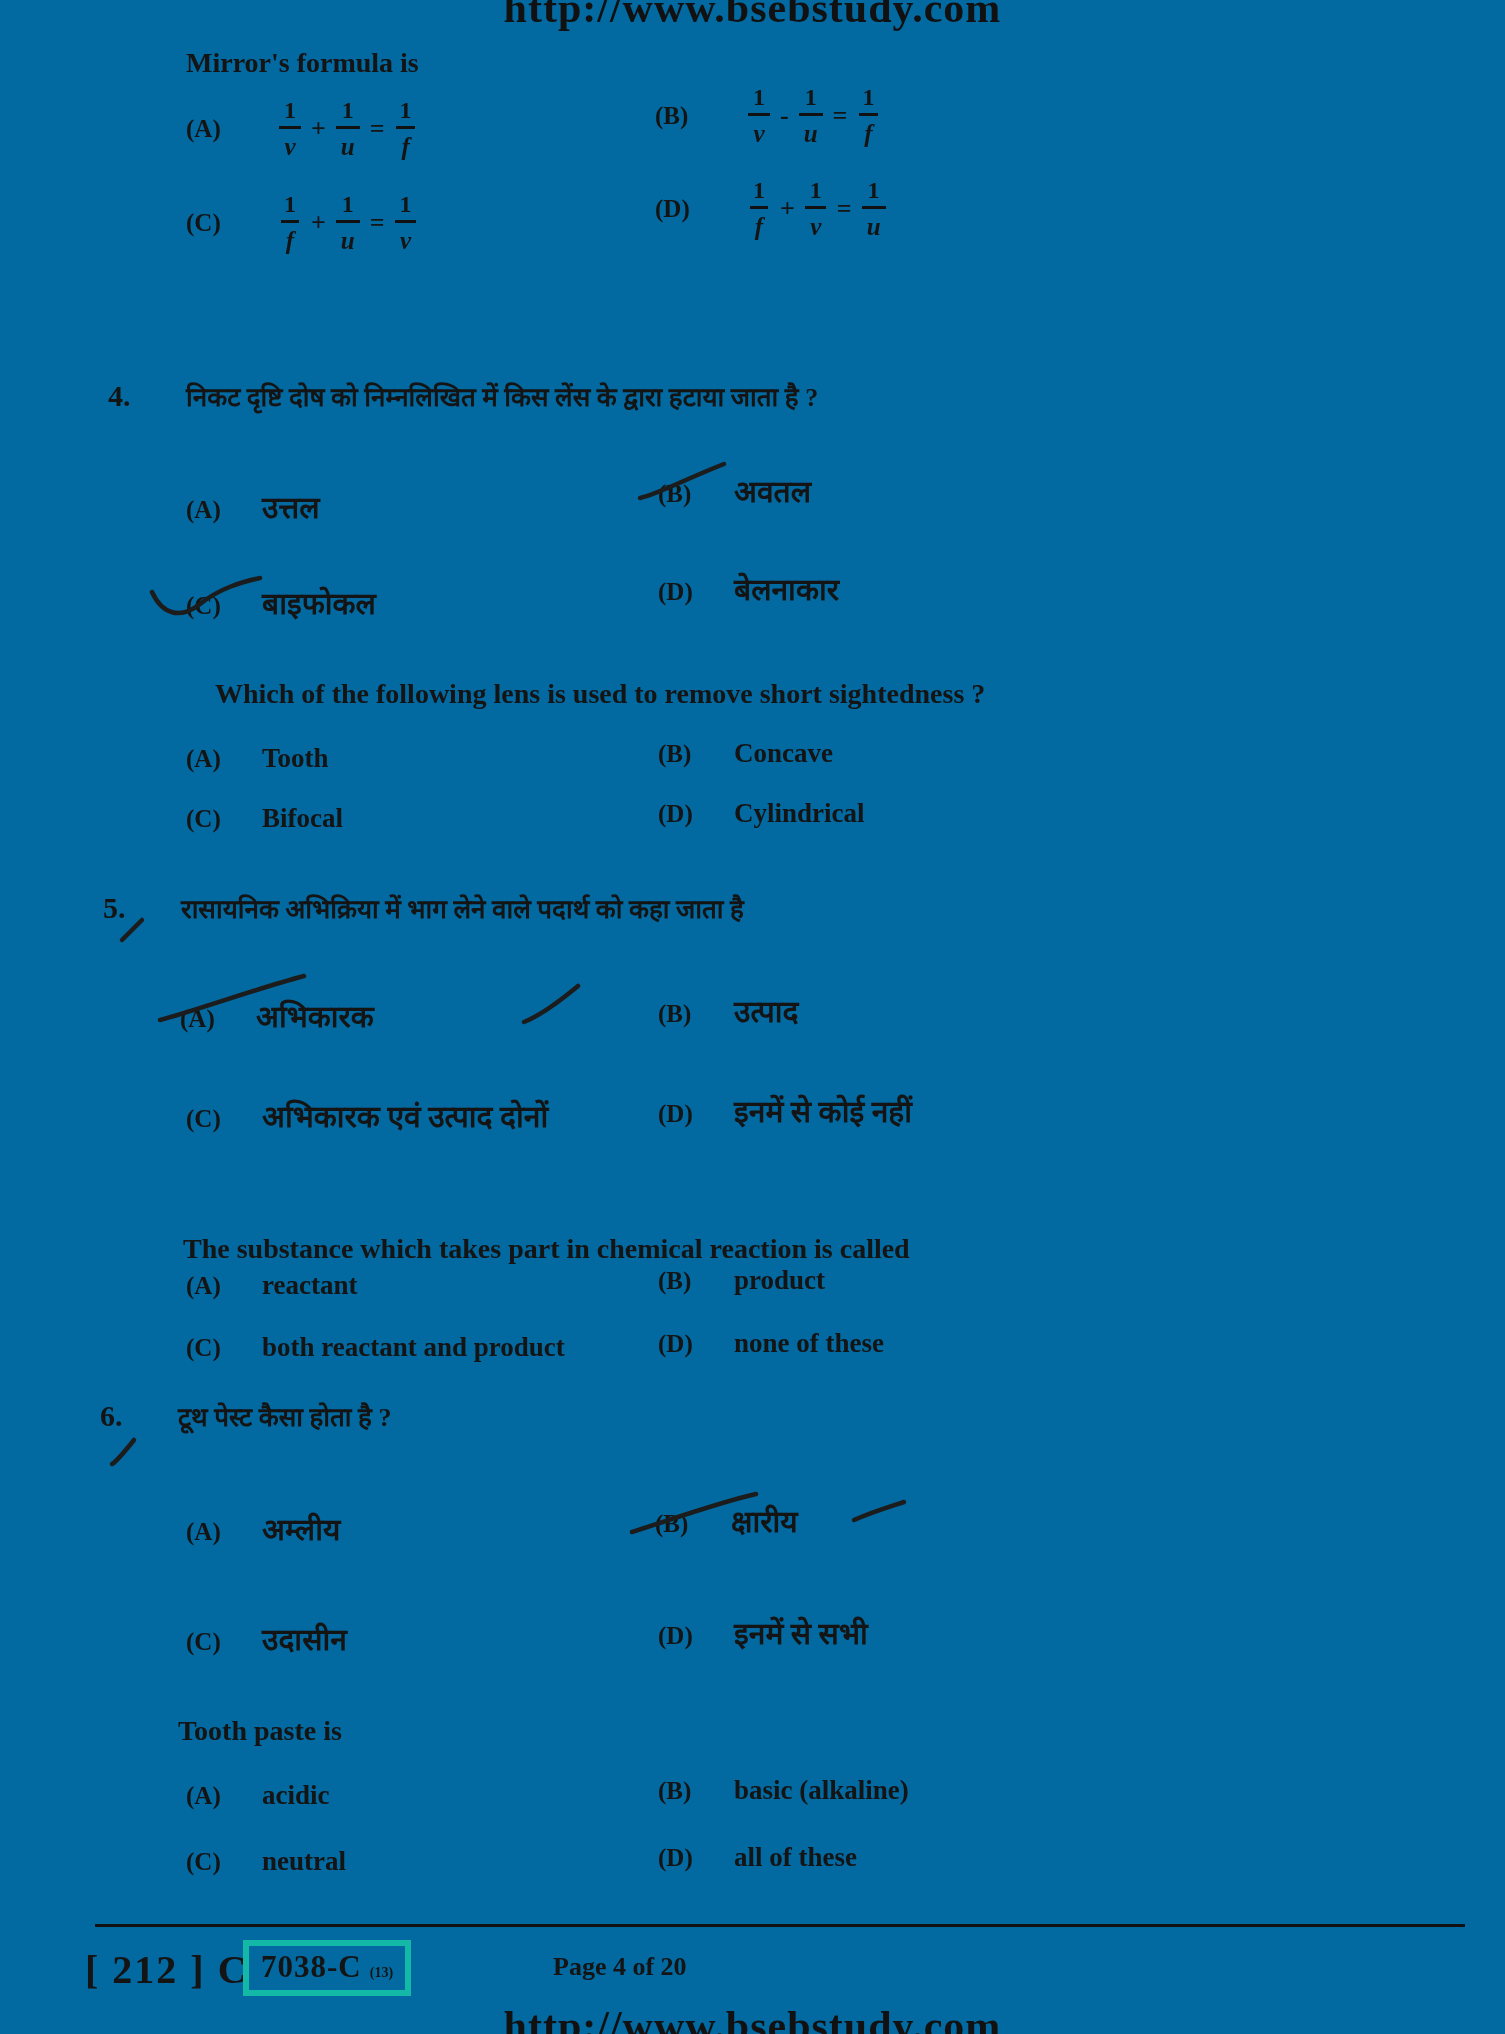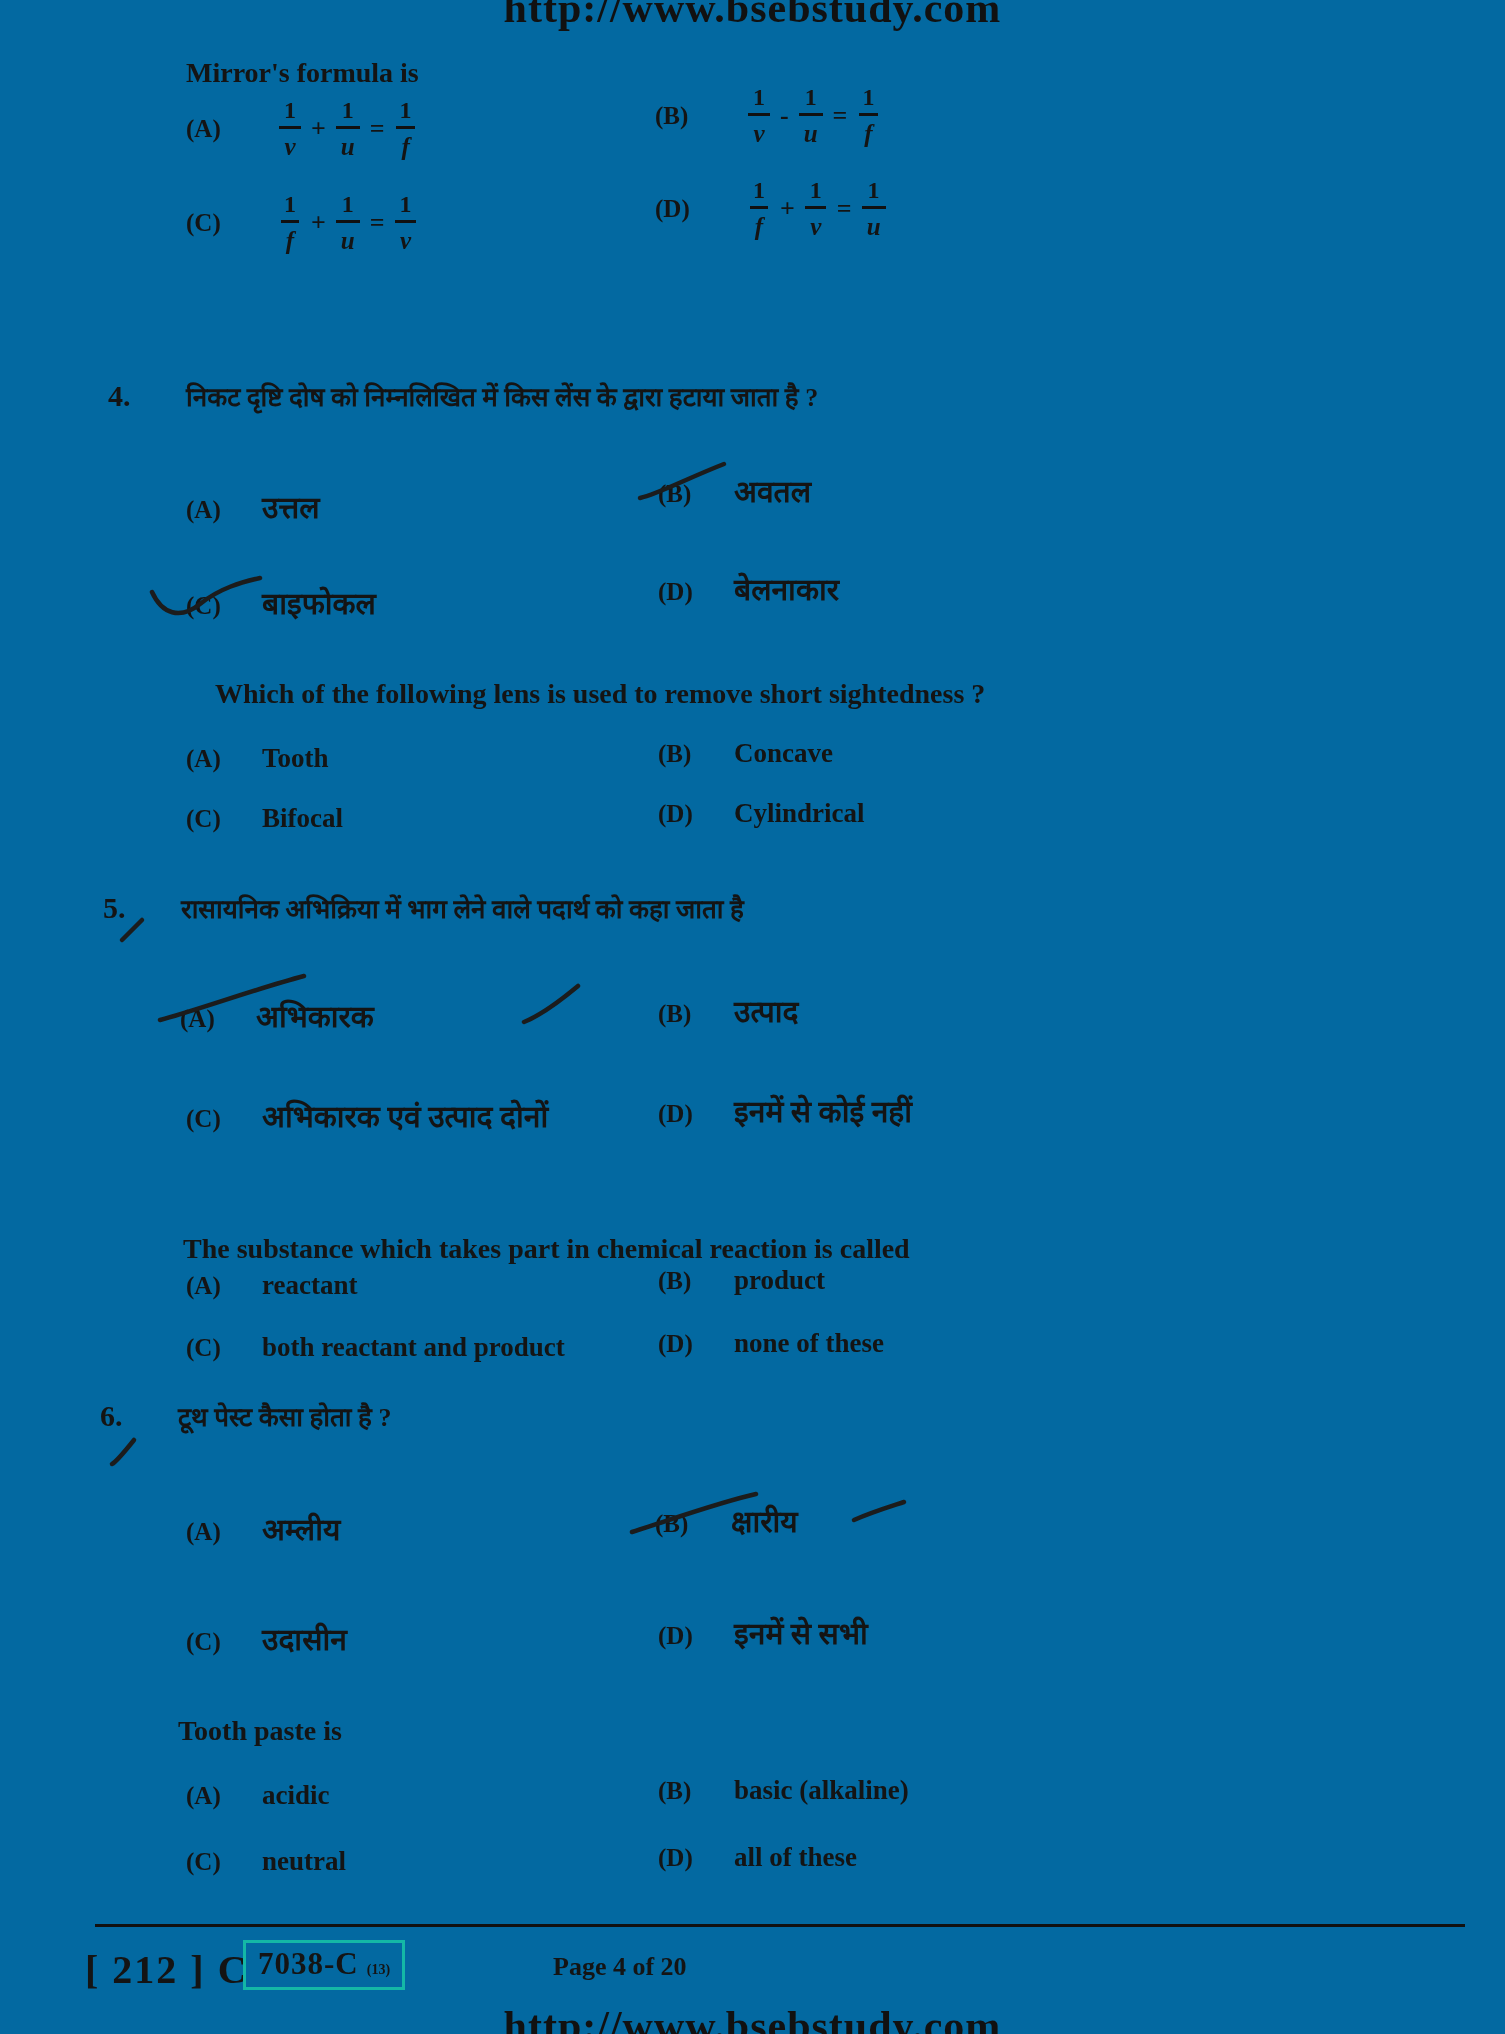--- a/index.html
+++ b/index.html
@@ -34,35 +34,35 @@
   .frac .num{display:block;padding:0 5px 4px;font-size:24px;}
   .frac .den{display:block;border-top:3px solid #111;padding:5px 5px 0;font-style:italic;font-size:25px;}
   .fop{margin:0 5px;font-size:26px;}
   
   .tick{position:absolute;pointer-events:none;}
   .tick path{stroke:#1c1c1c;stroke-width:4.5;fill:none;stroke-linecap:round;}
   
   .rule{position:absolute;height:3px;background:#111;}
   .fcode{font-size:40px;font-weight:bold;letter-spacing:2px;}
   .fbox{
-    position:absolute;border:3px solid #14b8a6;
+    position:absolute;border:6px solid #14b8a6;
     padding:3px 12px 5px;display:flex;align-items:baseline;gap:8px;
   }
   .fbox .main{font-size:31px;font-weight:bold;letter-spacing:1px;}
   .fbox .sub{font-size:14px;font-weight:bold;}
   .fpage{font-size:26px;font-weight:bold;}
 </style>
 </head>
 <body>
 
 <div id="page">
 
   <div class="abs url" style="top:-16px;left:0;">http://www.bsebstudy.com</div>
 
-  <div class="abs heading-en" style="left:186px;top:57px;text-align:center;">Mirror's formula is</div>
+  <div class="abs heading-en" style="left:186px;top:47px;text-align:center;">Mirror's formula is</div>
 
   <div class="fopt" style="left:186px;top:98px;">
     <span class="olabel">(A)</span>
     <span class="formula">
       <span class="frac">
           <span class="num">1</span>
           <span class="den">v</span>
         </span>
       <span class="fop">+</span>
       <span class="frac">

